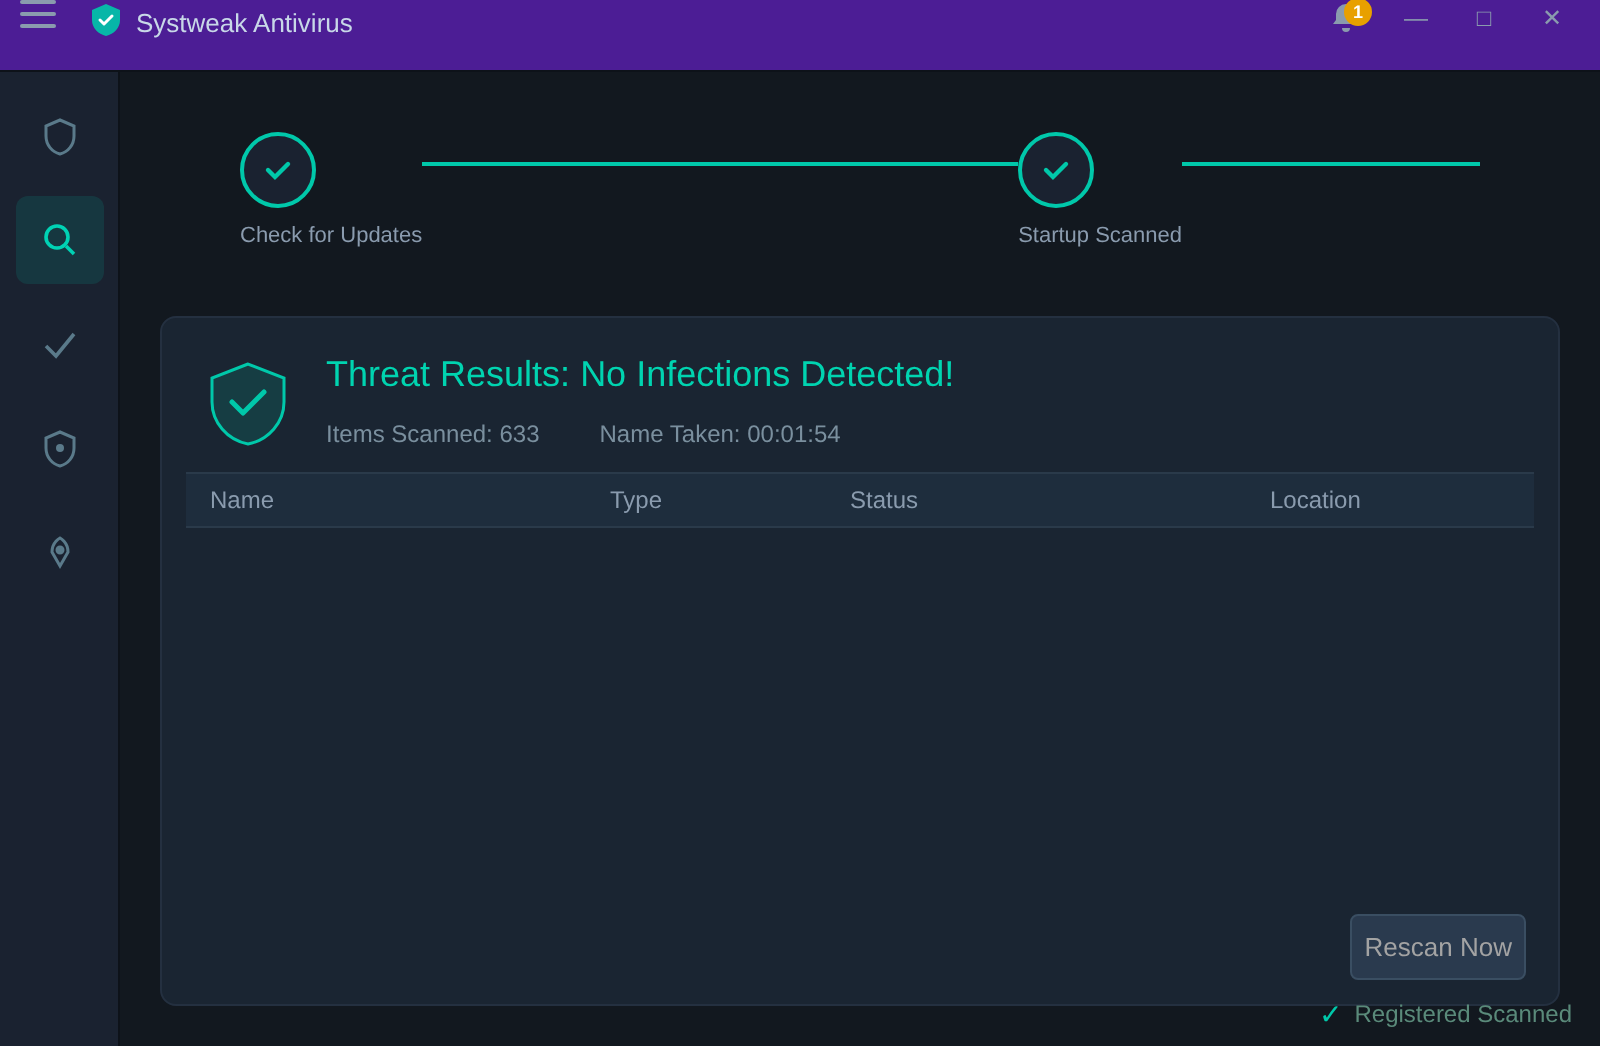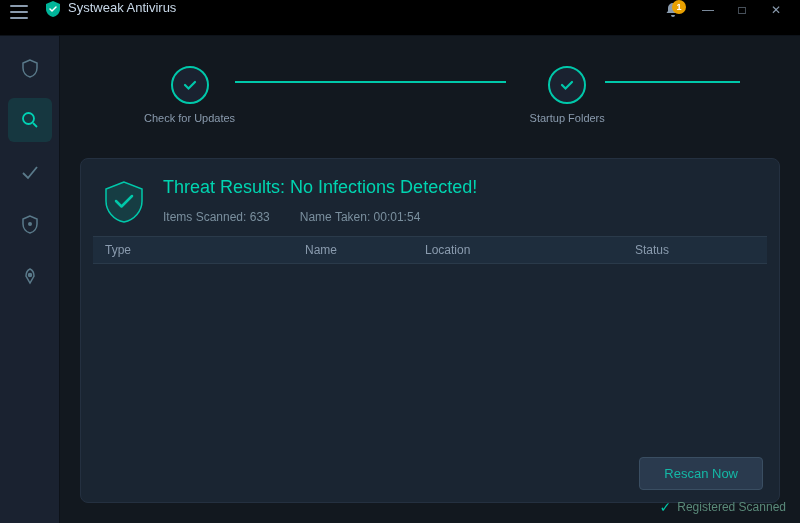--- a/index.html
+++ b/index.html
@@ -8,24 +8,24 @@
       height: 523px;
       background: #12181f;
       font-family: 'Segoe UI', Arial, sans-serif;
       overflow: hidden;
       color: #ccc;
     }
 
     
     .titlebar {
       display: flex;
-      align-items: flex-start;
-      background: #000000;
+      align-items: flex-end;
+      background: #4c1d95;
       height: 36px;
-      padding: 0 10px;
+      padding: 16px 10px;
       border-bottom: 1px solid #0d1219;
     }
     .titlebar-menu {
       width: 24px;
       height: 24px;
       display: flex;
       flex-direction: column;
       justify-content: center;
       gap: 4px;
       cursor: pointer;
@@ -136,23 +136,22 @@
     .steps-container {
       display: flex;
       align-items: center;
       justify-content: center;
       margin-bottom: 24px;
       padding: 10px 40px;
     }
     .step {
       display: flex;
       flex-direction: column;
-      align-items: center;
+      align-items: flex-start;
       position: relative;
-      margin-left: 24px;
     }
     .step-circle {
       width: 38px;
       height: 38px;
       border-radius: 50%;
       border: 2px solid #00c8aa;
       background: #1a2230;
       display: flex;
       align-items: center;
       justify-content: center;
@@ -239,24 +238,24 @@
     }
 
     
     .results-footer {
       display: flex;
       justify-content: flex-end;
       padding: 12px 16px;
     }
     .rescan-btn {
       background: #2a3a4e;
-      color: #14b8a6;
+      color: #a3a3a3;
       border: 1px solid #3a4e62;
       border-radius: 4px;
-      padding: 8px 24px;
+      padding: 8px 6px;
       font-size: 13px;
       cursor: pointer;
     }
 
     
     .statusbar {
       position: absolute;
       bottom: 8px;
       right: 14px;
       display: flex;
@@ -351,21 +350,21 @@
       <div class="step-line"></div>
 
       <div class="step-line"></div>
 
       <div class="step">
         <div class="step-circle">
           <svg width="16" height="16" viewBox="0 0 16 16" fill="none" stroke="#00c8aa" stroke-width="2.2" stroke-linecap="round">
             <path d="M3 8l3.5 3.5L13 5"></path>
           </svg>
         </div>
-        <span class="step-label">Startup Folders</span>
+        <span class="step-label">Startup Scanned</span>
       </div>
       <div class="step-line"></div>
 
     </div>
 
     <div class="results-panel">
 
       <div class="results-header">
         <div class="shield-icon-container">
           <svg width="46" height="46" viewBox="0 0 46 46" fill="none">
@@ -383,24 +382,24 @@
             </span>
             <span>
               <span>Name Taken:</span>&nbsp;<span>00:01:54</span>
             </span>
           </div>
         </div>
       </div>
 
       <div class="results-table">
         <div class="table-header">
+          <span>Name</span>
           <span>Type</span>
-          <span>Name</span>
+          <span>Status</span>
           <span>Location</span>
-          <span>Status</span>
         </div>
         <div class="table-body"></div>
       </div>
 
       <div class="results-footer">
         <button class="rescan-btn">Rescan Now</button>
       </div>
     </div>
 
   </div>

